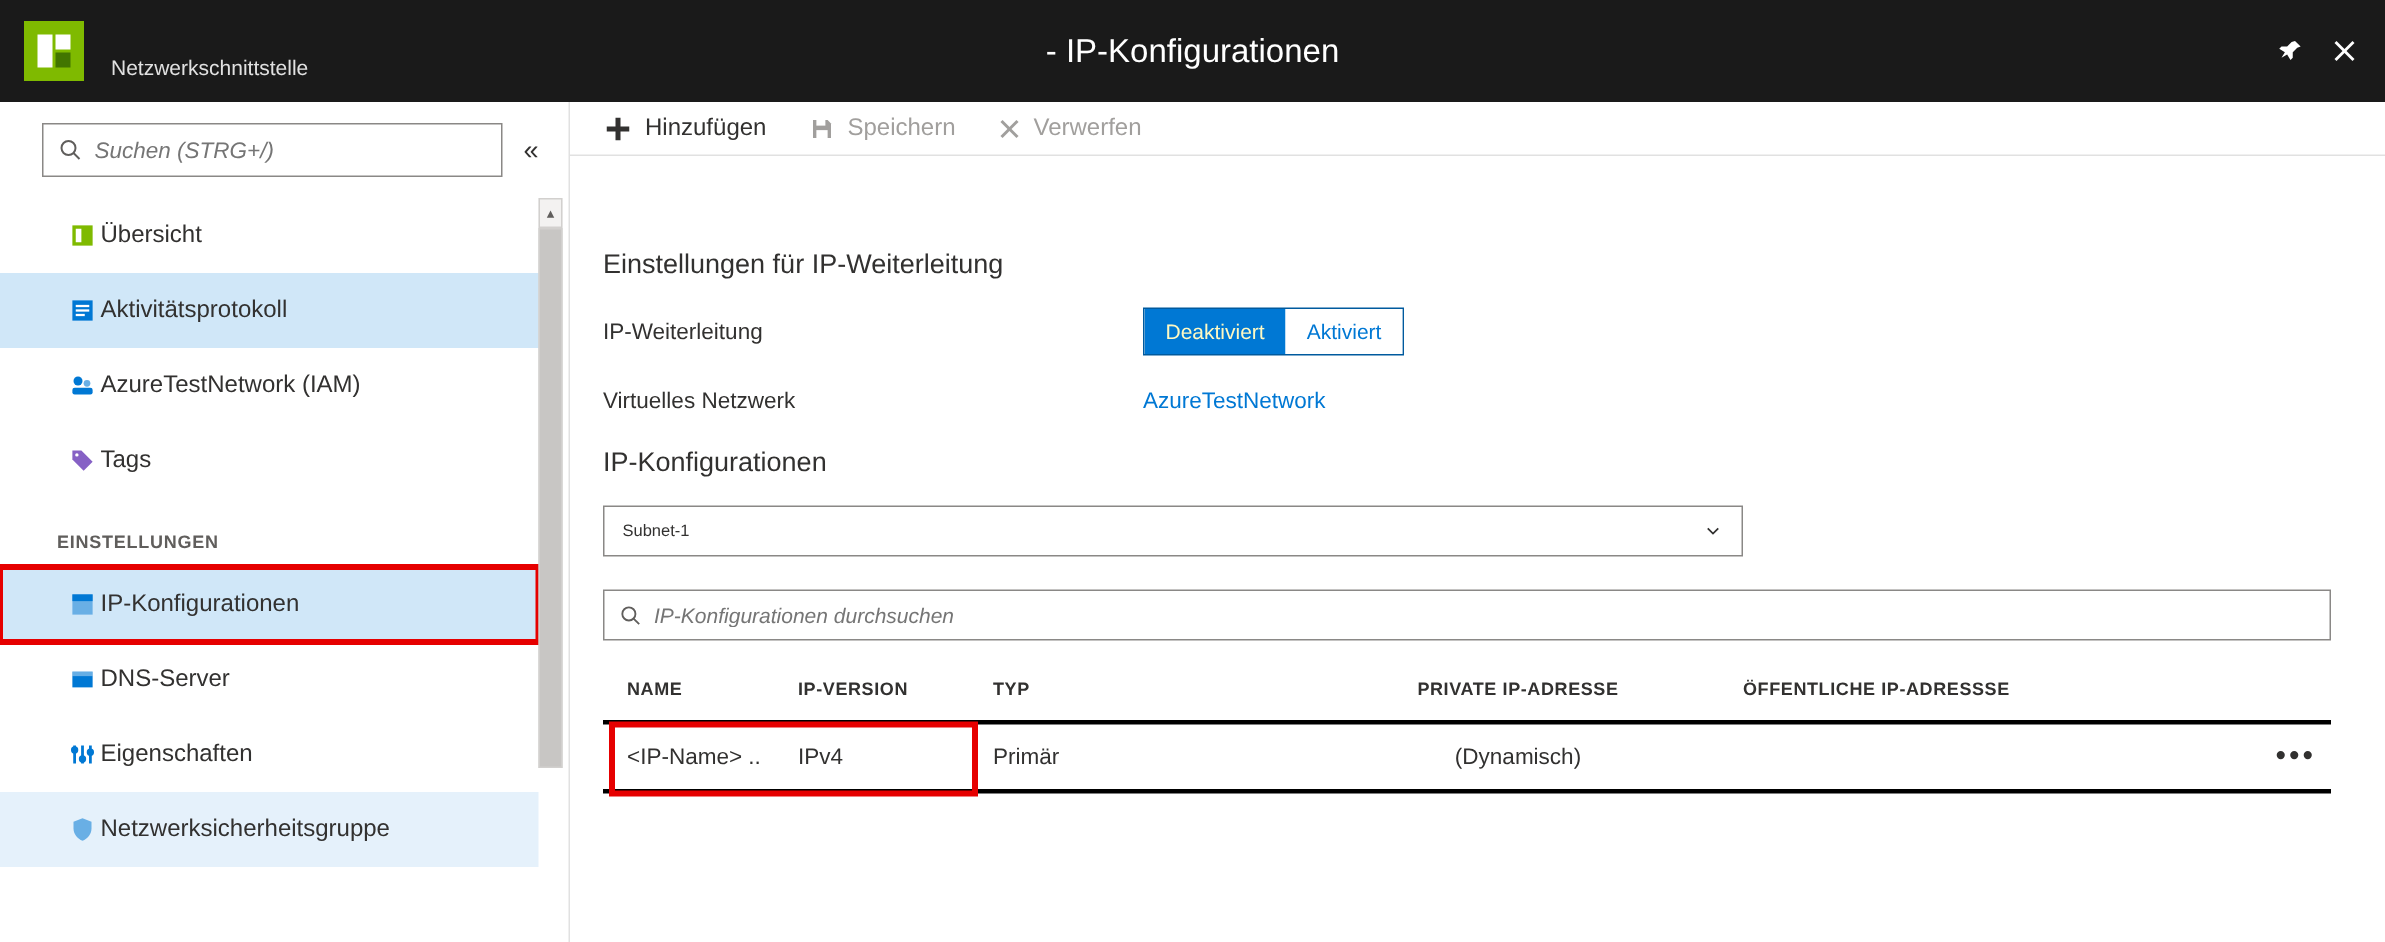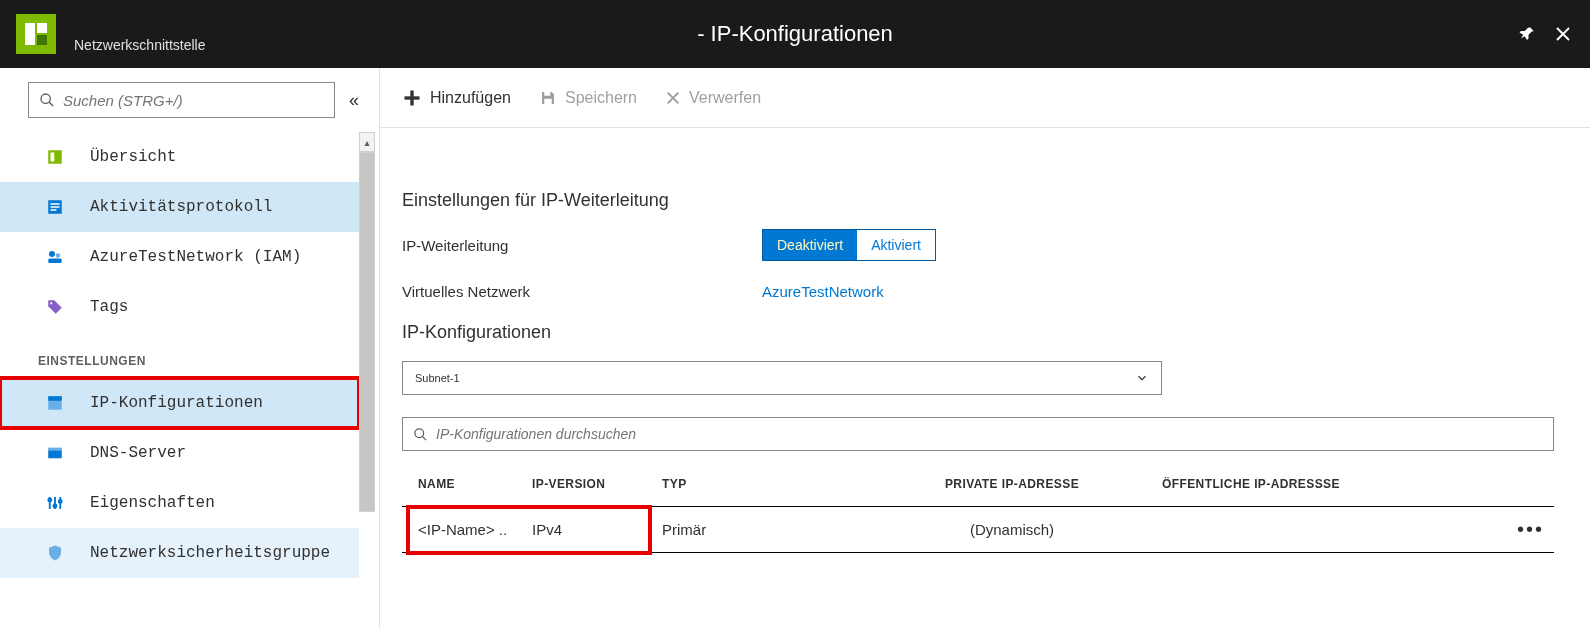--- a/index.html
+++ b/index.html
@@ -138,25 +138,24 @@
     background:#c8c6c4;
     margin-top:0;
   }
 
   .sidebar-item {
     display:flex;
     align-items:center;
     height:50px;
     padding-left:44px;
     cursor:pointer;
-    gap:24px;
+    gap:1px;
     font-size:16px;
     color:#323130;
     position:relative;
-    font-family:Liberation Mono, monospace;
   }
   .sidebar-item.selected {
     background:#d0e7f8;
   }
   .sidebar-item.hover {
     background:#e5f1fb;
   }
   .sidebar-item .icon {
     width:22px;
     display:flex;
@@ -178,21 +177,21 @@
 
   
   .content {
     flex:1;
     display:flex;
     flex-direction:column;
   }
   .toolbar {
     display:flex;
     align-items:center;
-    height:60px;
+    height:36px;
     border-bottom:1px solid #e1e1e1;
     padding-left:22px;
     gap:28px;
   }
   .toolbar .tbtn {
     display:flex;
     align-items:center;
     gap:8px;
     font-size:16px;
     cursor:pointer;
@@ -288,21 +287,21 @@
     padding-left:8px;
     color:#605e5c;
     background:transparent;
   }
 
   .table { width:100%; }
   .thead, .trow {
     display:flex;
     align-items:center;
     height:46px;
-    border-bottom:1px solid #000000;
+    border-bottom:3px solid #000000;
     justify-content:flex-end;
   }
   .thead {
     font-size:12px;
     font-weight:700;
     letter-spacing:0.4px;
   }
   .trow {
     font-size:15px;
     cursor:pointer;

